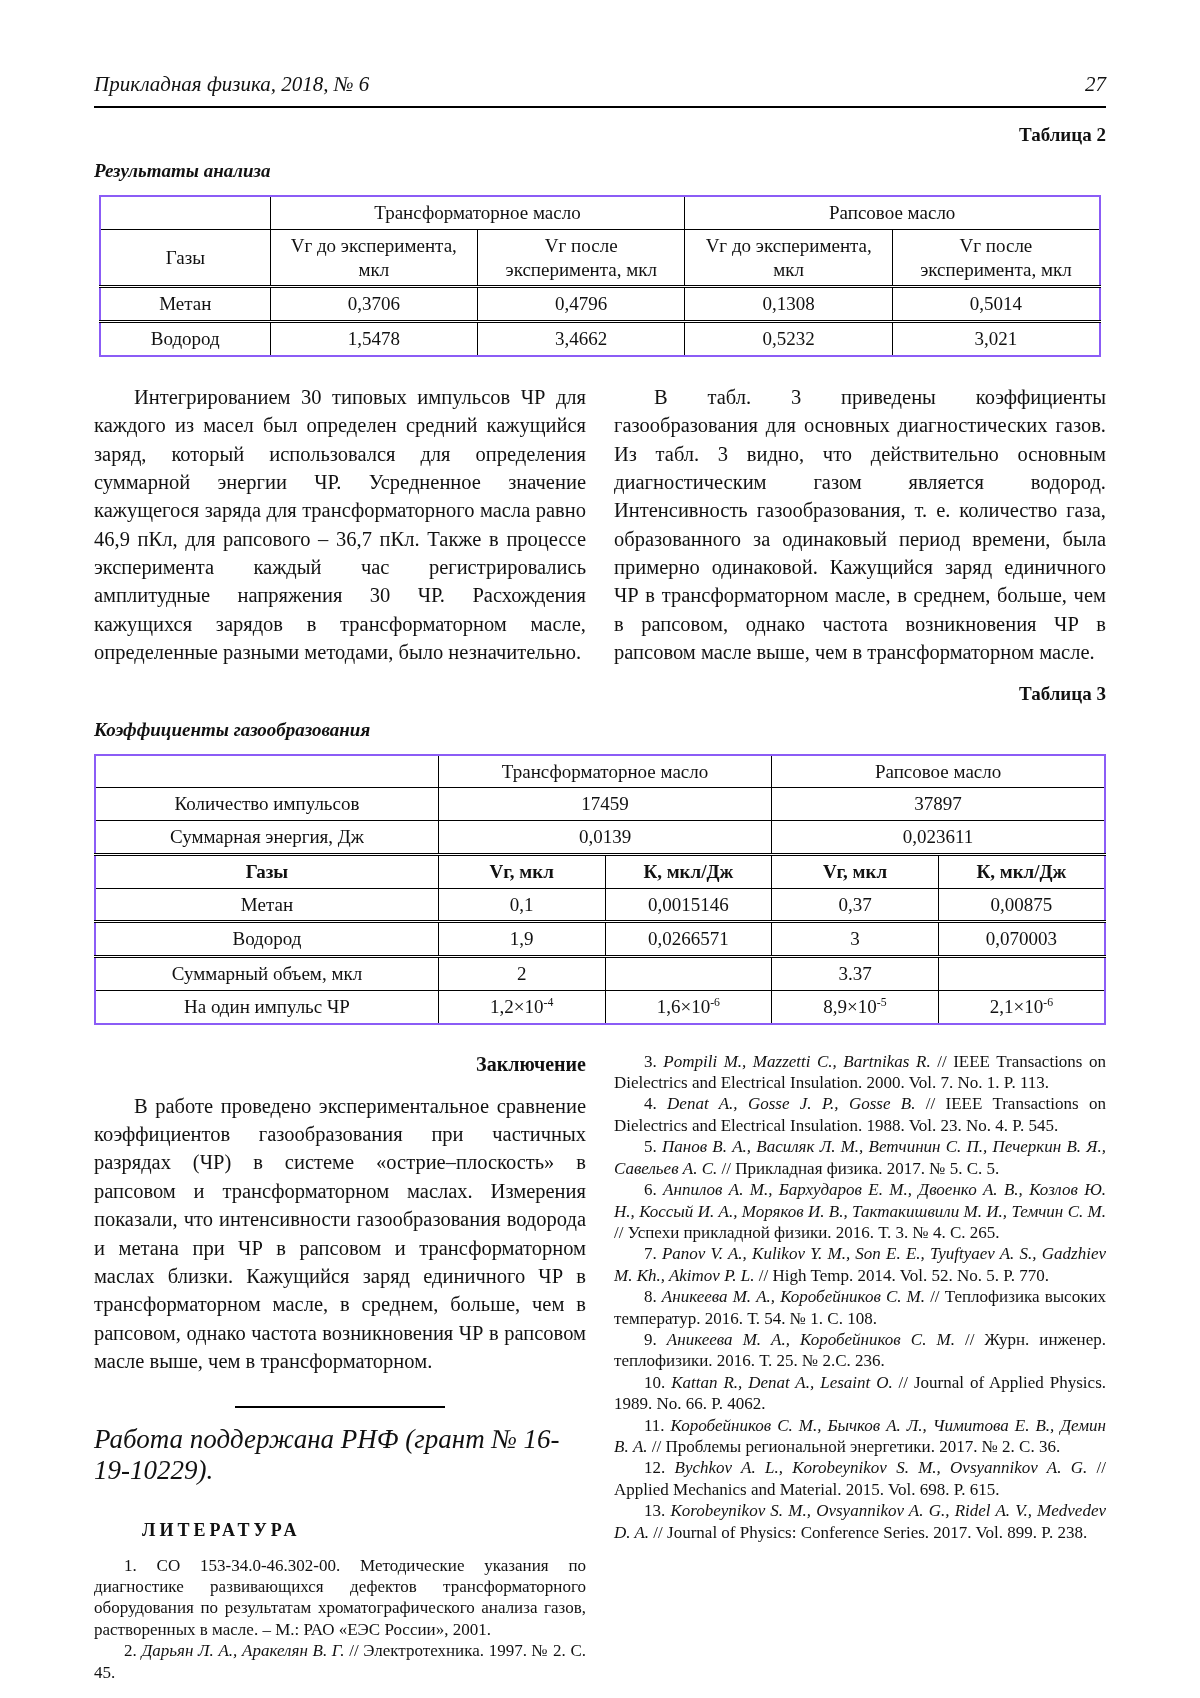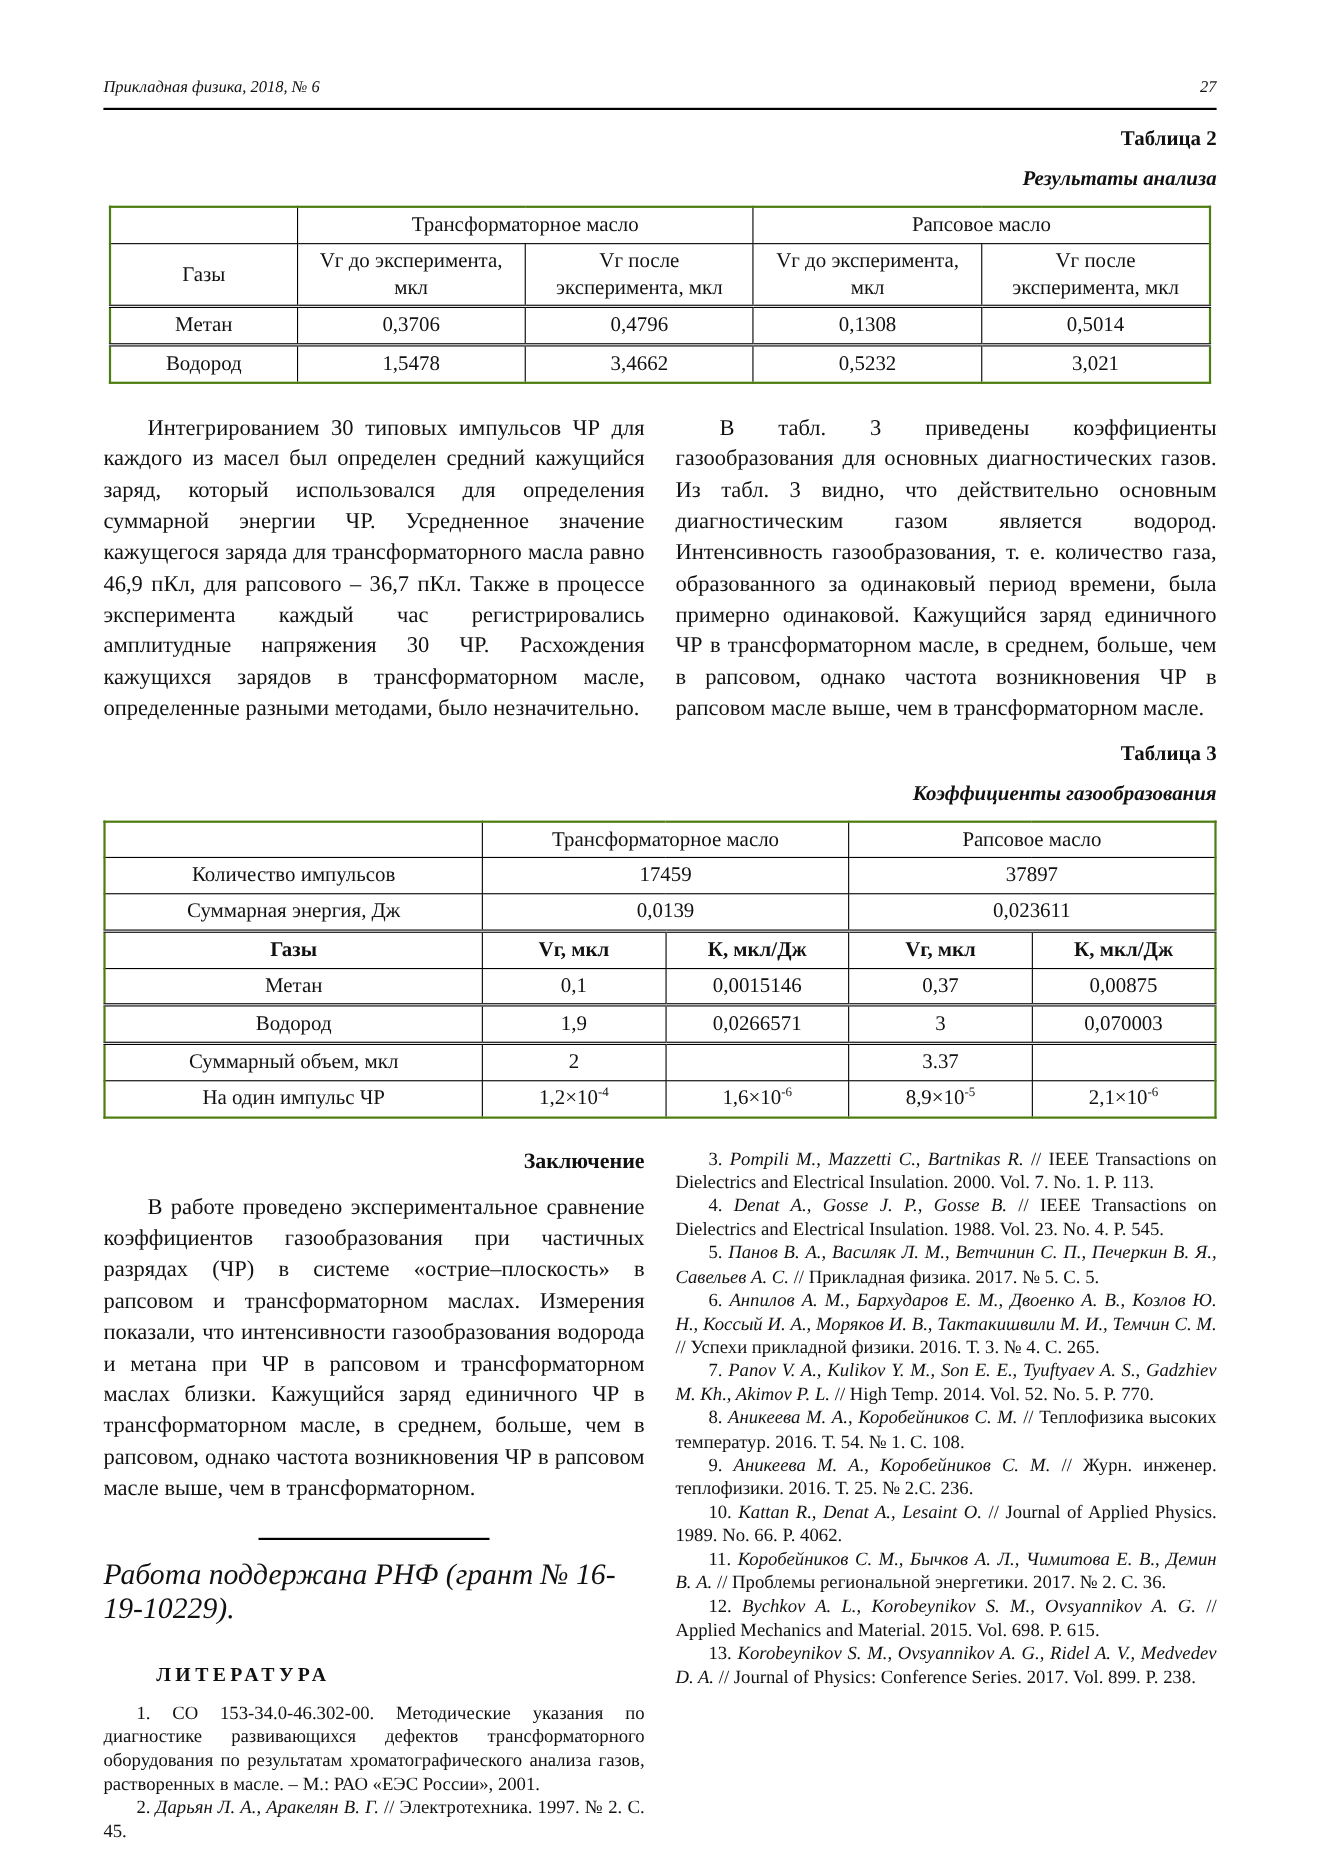--- a/index.html
+++ b/index.html
@@ -4,27 +4,27 @@
 <style>
   html,body{margin:0;padding:0;background:#ffffff;}
   body{
     width:1200px;height:1698px;overflow:hidden;
     font-family:"Liberation Serif","DejaVu Serif",serif;
     color:#111;
   }
   .page{padding:72px 94px 40px 94px;box-sizing:border-box;}
   
   .running-head{display:flex;justify-content:space-between;align-items:baseline;
-    font-style:italic;font-size:15px;}
+    font-style:italic;font-size:21px;}
   .head-rule{border-top:2px solid #000;margin-top:9px;}
   
   .table-label{text-align:right;font-weight:bold;font-size:19px;margin-top:16px;}
-  .table-caption{text-align:right;font-weight:bold;font-style:italic;font-size:19px;margin-top:14px;}
+  .table-caption{text-align:left;font-weight:bold;font-style:italic;font-size:19px;margin-top:14px;}
   
-  table.data-table{border-collapse:collapse;border:2px solid #4d7c0f;margin:13px auto 0 auto;width:100%;}
+  table.data-table{border-collapse:collapse;border:2px solid #8b5cf6;margin:13px auto 0 auto;width:100%;}
   table.data-table td{
     border:1px solid #000;text-align:center;vertical-align:middle;
     font-size:19px;padding:4px 8px;line-height:1.25;
   }
   table.data-table td.b{font-weight:bold;}
   table.data-table tr.dt td{border-top:3px double #000;}
   table.data-table sup{font-size:0.62em;vertical-align:super;line-height:0;}
   #table2{width:99%;}
   
   .twocol{display:flex;gap:28px;margin-top:26px;}

